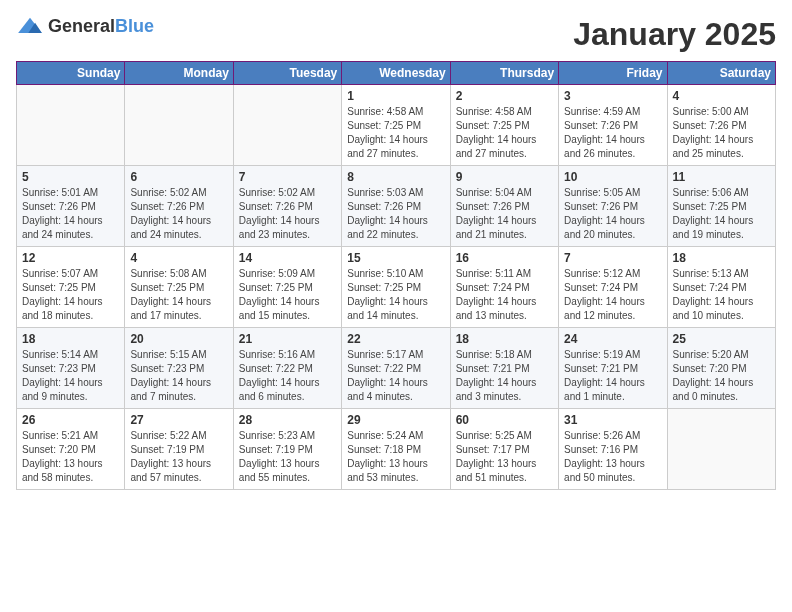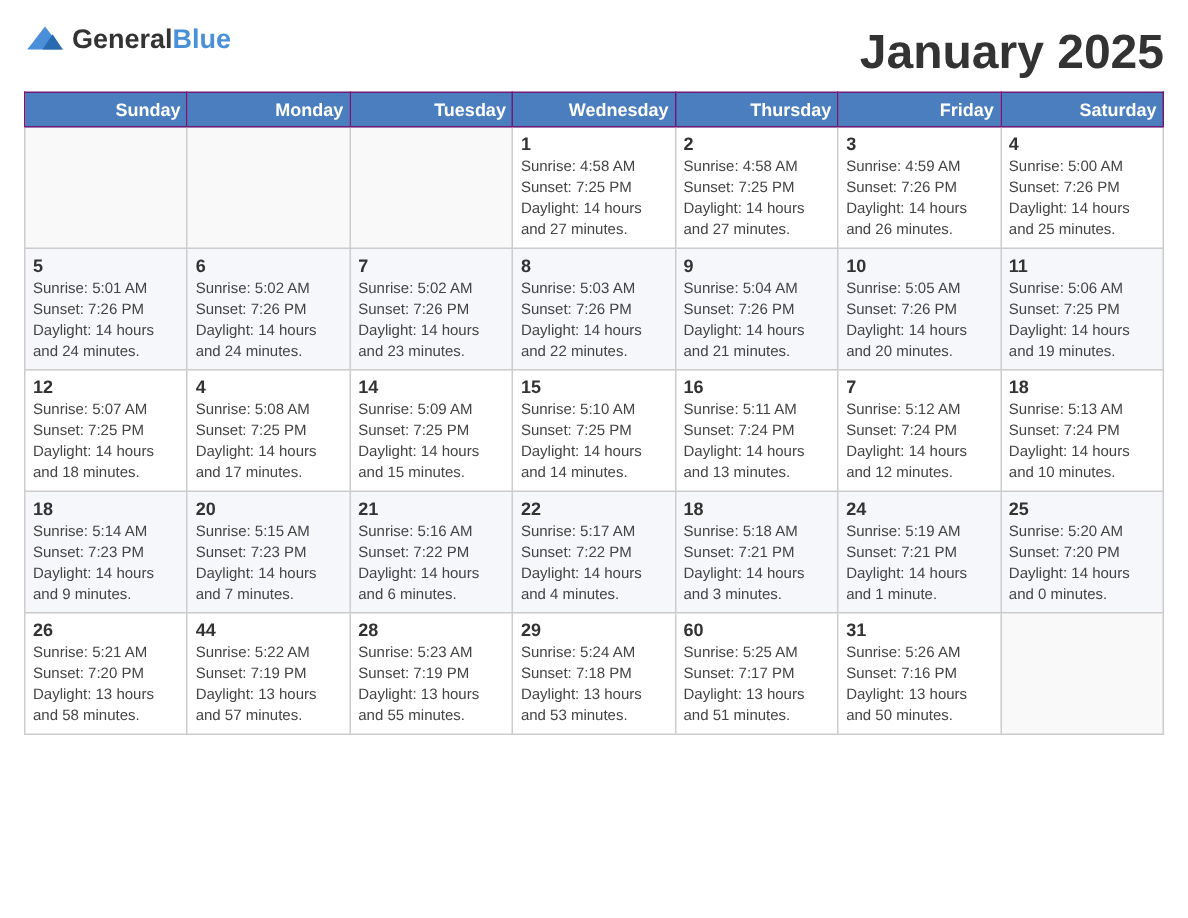--- a/index.html
+++ b/index.html
@@ -222,21 +222,21 @@
           <div class="day-number">25</div>
           <div class="day-info">Sunrise: 5:20 AM<br>Sunset: 7:20 PM<br>Daylight: 14 hours and 0 minutes.</div>
         </td>
       </tr>
       <tr>
         <td>
           <div class="day-number">26</div>
           <div class="day-info">Sunrise: 5:21 AM<br>Sunset: 7:20 PM<br>Daylight: 13 hours and 58 minutes.</div>
         </td>
         <td>
-          <div class="day-number">44</div>
+          <div class="day-number">27</div>
           <div class="day-info">Sunrise: 5:22 AM<br>Sunset: 7:19 PM<br>Daylight: 13 hours and 57 minutes.</div>
         </td>
         <td>
           <div class="day-number">28</div>
           <div class="day-info">Sunrise: 5:23 AM<br>Sunset: 7:19 PM<br>Daylight: 13 hours and 55 minutes.</div>
         </td>
         <td>
           <div class="day-number">29</div>
           <div class="day-info">Sunrise: 5:24 AM<br>Sunset: 7:18 PM<br>Daylight: 13 hours and 53 minutes.</div>
         </td>

